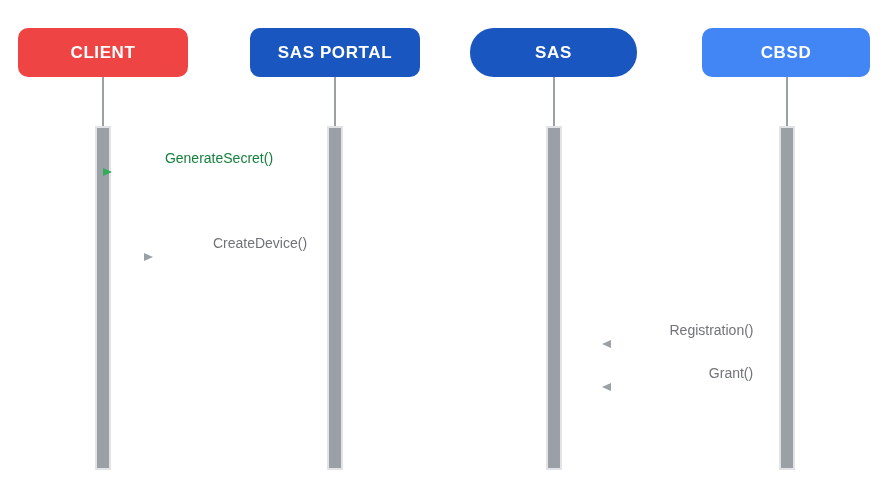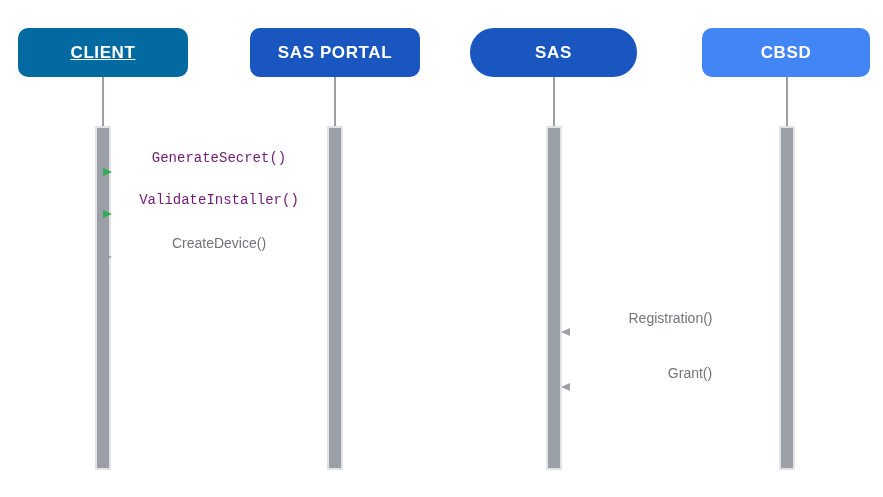--- a/index.html
+++ b/index.html
@@ -19,21 +19,21 @@
     height: 49px;
     border-radius: 10px;
     display: flex;
     align-items: center;
     justify-content: center;
     color: #ffffff;
     font-weight: bold;
     font-size: 17px;
     letter-spacing: 0.6px;
   }
-  .actor-light  { background: #0369a1; text-decoration: underline; }
+  .actor-light  { background: #ef4444; }
   .actor-dark   { background: #1a56bf; align-items: center; }
   .actor-medium { background: #4285f4; }
 
   
   .lifeline {
     position: absolute;
     top: 77px;
     height: 50px;
     width: 2px;
     background: #9aa0a6;
@@ -76,22 +76,22 @@
     border-bottom: 4.5px solid transparent;
   }
   .message.dir-right .msg-line .arrowhead {
     right: -1px;
     border-left: 9px solid var(--line-color);
   }
   .message.dir-left .msg-line .arrowhead {
     left: -1px;
     border-right: 9px solid var(--line-color);
   }
-  .message.msg-green { color: #701a75; font-family: Liberation Mono, monospace; --line-color: #34ab57; }
-  .message.msg-gray  { color: #707478; --line-color: #9aa0a6; }
+  .message.msg-green { color: #15803d; --line-color: #34ab57; }
+  .message.msg-gray  { color: #707478; padding-left: 41px; --line-color: #9aa0a6; }
 </style>
 </head>
 <body>
 
 <div class="canvas">
 
   <div class="actor actor-light" style="left:18px; width:170px;">
     <span>CLIENT</span>
   </div>
   <div class="actor actor-dark" style="left:250px; width:170px;">
@@ -114,36 +114,30 @@
   <div class="activation-bar" style="left:546px;"></div>
   <div class="activation-bar" style="left:779px;"></div>
 
   <div class="message msg-green dir-right" style="left:111px; top:150px; width:216px;">
     <span class="msg-label">GenerateSecret()</span>
     <span class="msg-line">
       <i class="arrowhead"></i>
     </span>
   </div>
 
-  <div class="message msg-green dir-right" style="left:111px; top:192px; width:216px;">
-    <span class="msg-label">ValidateInstaller()</span>
-    <span class="msg-line">
-      <i class="arrowhead"></i>
-    </span>
-  </div>
 
   <div class="message msg-gray dir-right" style="left:111px; top:235px; width:216px;">
     <span class="msg-label">CreateDevice()</span>
     <span class="msg-line">
       <i class="arrowhead"></i>
     </span>
   </div>
 
 
-  <div class="message msg-gray dir-left" style="left:562px; top:310px; width:217px;">
+  <div class="message msg-gray dir-left" style="left:562px; top:322px; width:217px;">
     <span class="msg-label">Registration()</span>
     <span class="msg-line">
       <i class="arrowhead"></i>
     </span>
   </div>
 
   <div class="message msg-gray dir-left" style="left:562px; top:365px; width:256px;">
     <span class="msg-label">Grant()</span>
     <span class="msg-line">
       <i class="arrowhead"></i>

